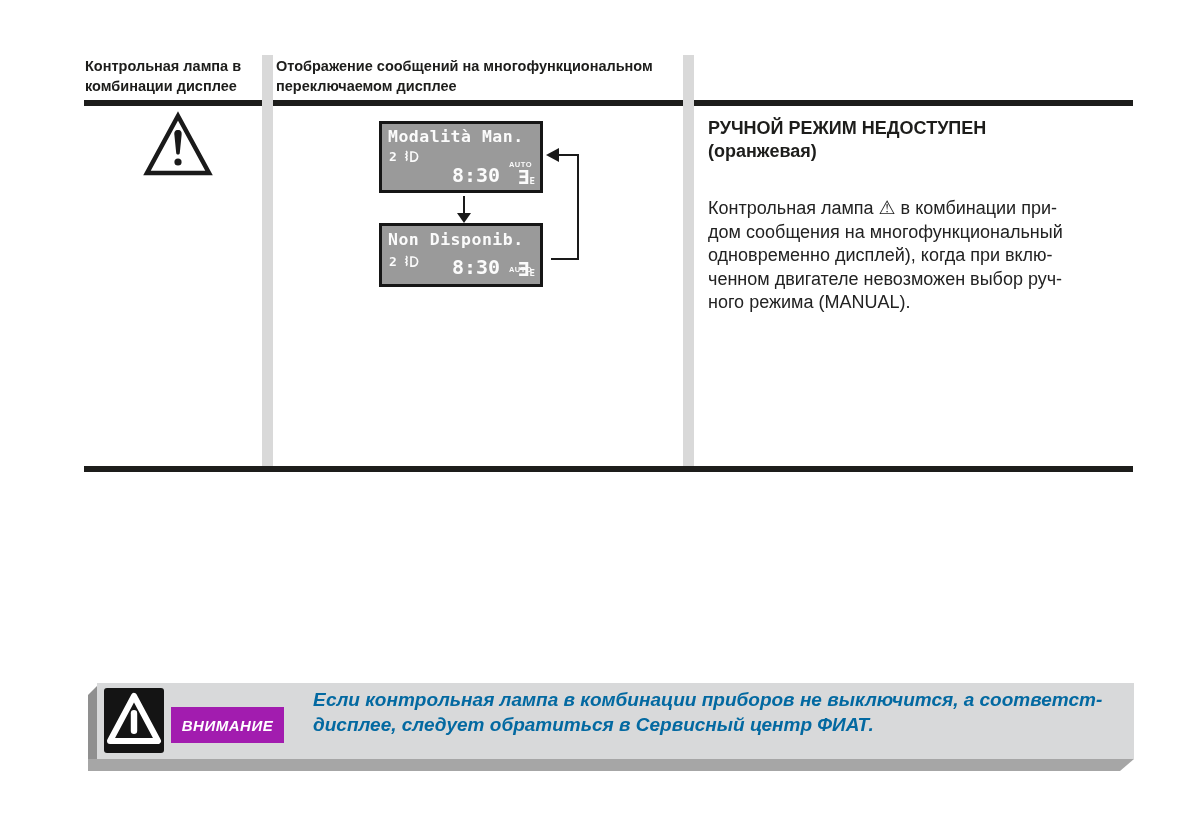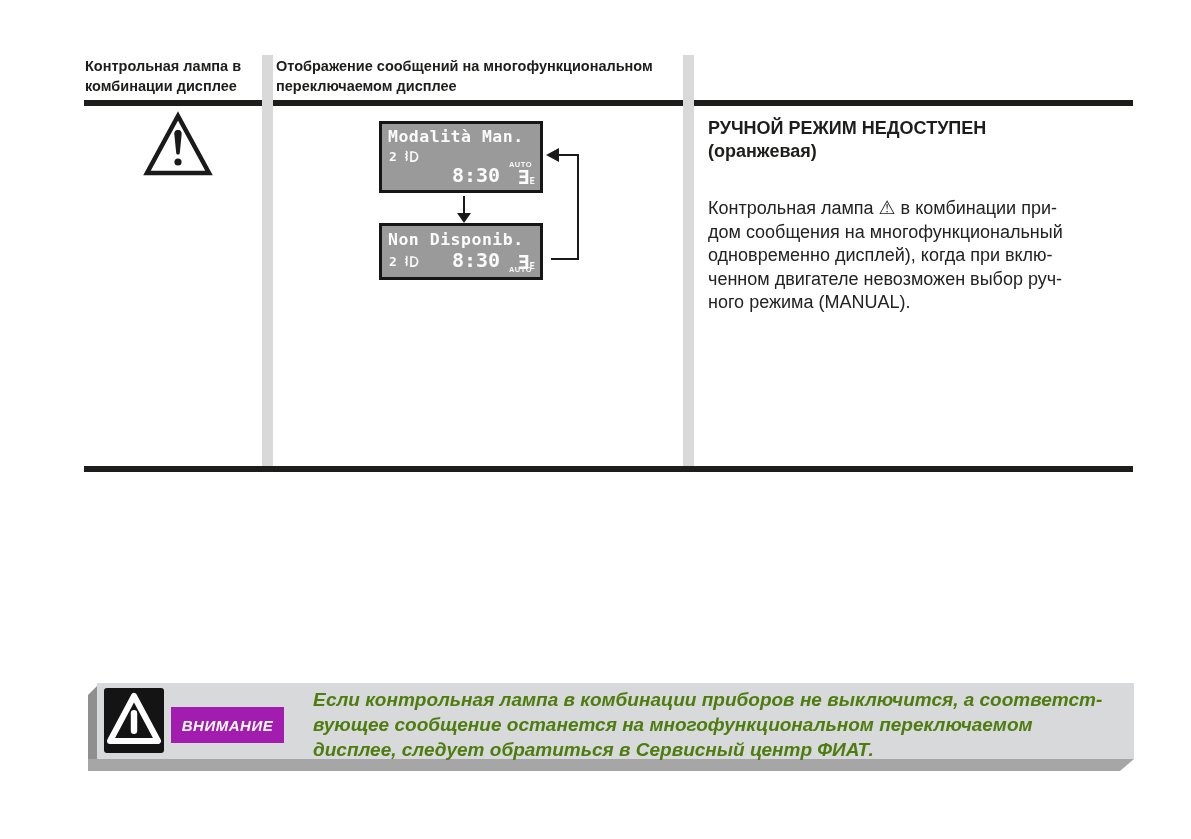--- a/index.html
+++ b/index.html
@@ -175,21 +175,21 @@
     letter-spacing: 0.5px;
   }
   .attn-text {
     position: absolute;
     left: 216px; top: 4px;
     font-size: 19px;
     font-weight: bold;
     font-style: italic;
     line-height: 25px;
     white-space: nowrap;
-    color: #4d7c0f;
+    color: #0369a1;
   }
 </style>
 </head>
 <body>
 
 <div class="page">
 
   <div class="col-header" style="left:85px; width:177px;">
     <div>Контрольная лампа в</div>
     <div>комбинации дисплее</div>
@@ -220,21 +220,21 @@
     <div class="lcd-time">8:30</div>
     <div class="lcd-gear">
       <span class="lcd-gear-digit">Ǝ</span>
       <span class="lcd-gear-suffix">E</span>
     </div>
   </div>
 
   <div class="fline" style="left:463px; top:196px; width:2px; height:18px;"></div>
   <div class="arrow-down" style="left:457px; top:213px;"></div>
 
-  <div class="lcd" style="top:223px; height:57px;">
+  <div class="lcd" style="top:223px; height:64px;">
     <div class="lcd-msg" style="top:4px;">Non Disponib.</div>
     <div class="lcd-ind" style="top:28px;">2</div>
     <svg class="lcd-headlight" style="top:29px;" width="18" height="14" viewBox="0 0 18 14">
       <path d="M3 1 q2 1.6 0 3.2 q2 1.6 0 3.2 q2 1.6 0 3.2" fill="none" stroke="#fbfbfb" stroke-width="1.6"></path>
       <path d="M8 2 h2 a4.6 4.6 0 0 1 0 9.2 h-2 z" fill="none" stroke="#fbfbfb" stroke-width="1.7"></path>
     </svg>
     <div class="lcd-auto" style="top:33px;">AUTO</div>
     <div class="lcd-time" style="bottom:5px;">8:30</div>
     <div class="lcd-gear" style="bottom:5px;">
       <span class="lcd-gear-digit">Ǝ</span>
@@ -267,19 +267,18 @@
     <div class="attn-main">
       <div class="attn-icon-square">
         <svg width="60" height="65" viewBox="0 0 60 65">
           <path d="M30 8 L54 53 L6 53 Z" fill="none" stroke="#ffffff" stroke-width="6" stroke-linejoin="round"></path>
           <rect x="26.8" y="22" width="6.4" height="24" rx="3.2" fill="#ffffff"></rect>
         </svg>
       </div>
       <div class="attn-badge">ВНИМАНИЕ</div>
       <div class="attn-text">
         <div>Если контрольная лампа в комбинации приборов не выключится, а соответст-</div>
-        <div>вующее сообщение останется на многофункциональном переключаемом</div>
         <div>дисплее, следует обратиться в Сервисный центр ФИАТ.</div>
       </div>
     </div>
   </div>
 
 </div>
 
 </body></html>

